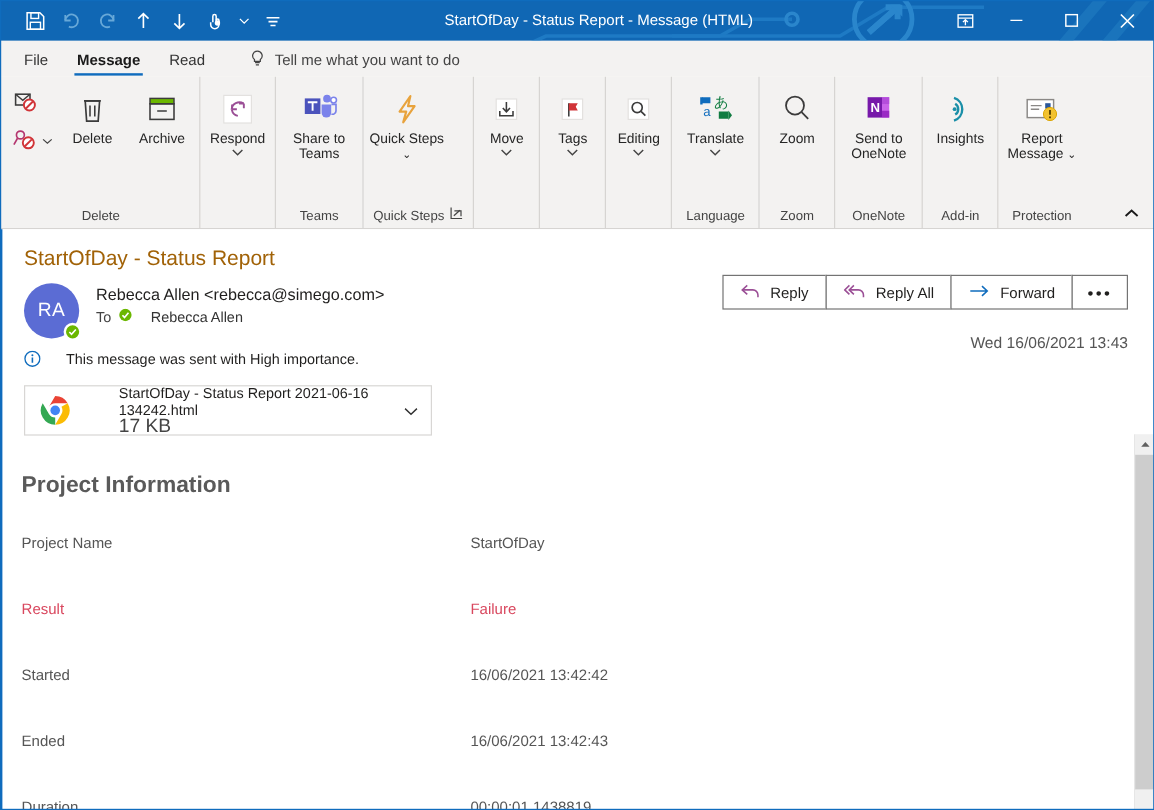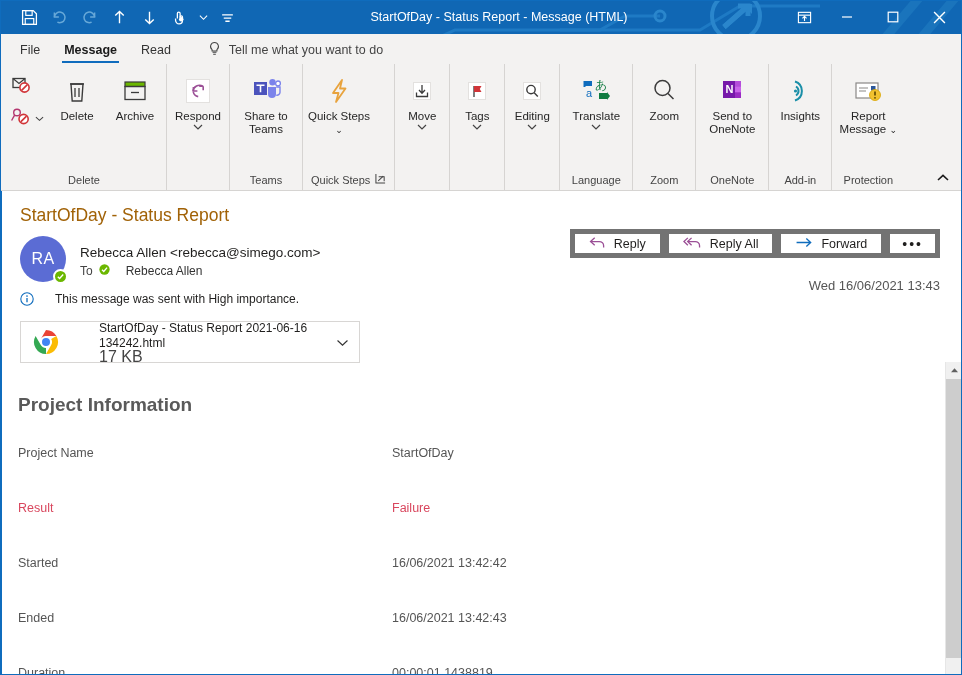--- a/index.html
+++ b/index.html
@@ -200,21 +200,20 @@
   }
   .subject {
     padding: 14px 20px 0 18px;
     font-size: 17.5px;
     color: #a16207;
   }
   .sender-row {
     display: flex;
     padding: 10px 18px 0 18px;
     position: relative;
-    align-items: center;
   }
   .avatar-wrap { position: relative; width: 48px; height: 48px; flex: 0 0 48px; }
   .avatar {
     width: 46px; height: 46px;
     border-radius: 50%;
     background: #5b6cd4;
     color: #fff;
     display: flex; align-items: center; justify-content: center;
     font-size: 16px;
     letter-spacing: 0.5px;
@@ -247,21 +246,21 @@
     color: #201f1e;
   }
   .actions {
     position: absolute;
     right: 22px; top: 38px;
     display: flex;
     align-items: center;
   }
   .actbtn {
     height: 29px;
-    border: 5px solid #737373;
+    border: 1px solid #737373;
     background: #ffffff;
     display: flex; align-items: center; justify-content: center;
     gap: 8px;
     font-size: 12.5px;
     color: #201f1e;
     padding: 0 14px;
     margin-left: -1px;
     cursor: default;
   }
   .actbtn.ellipsis { padding: 0 12px; letter-spacing: 2px; font-size: 14px; }

